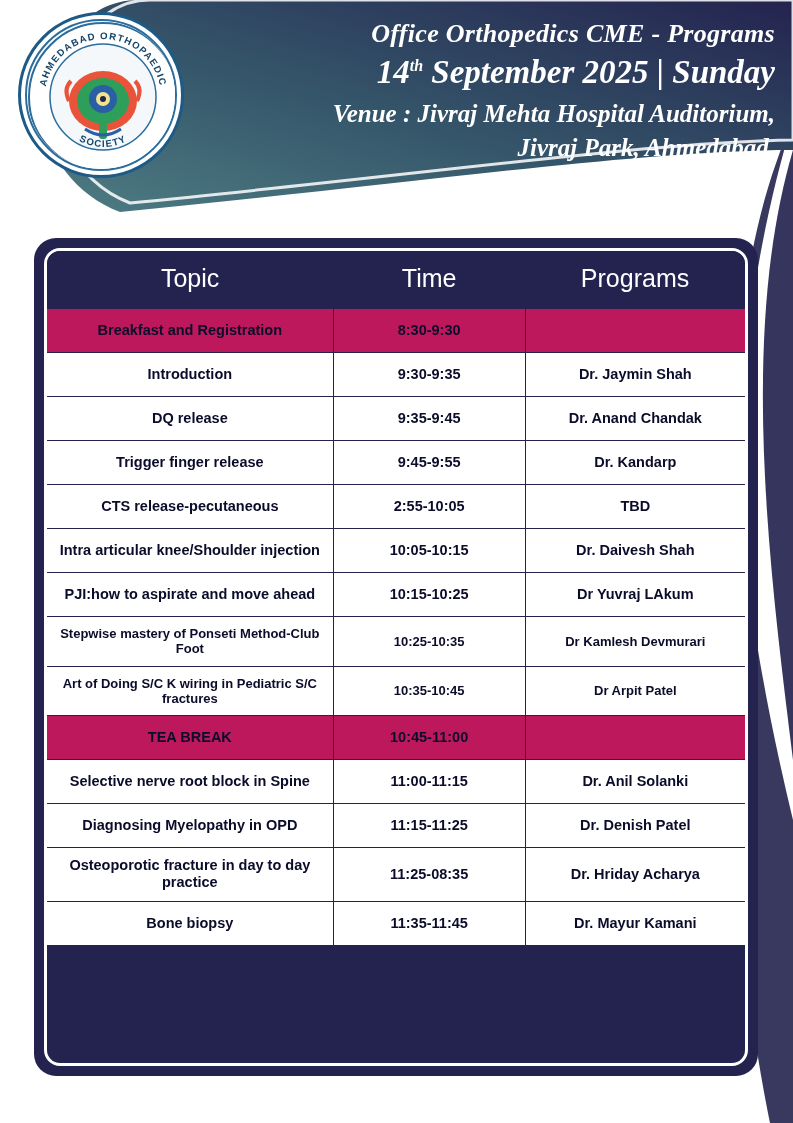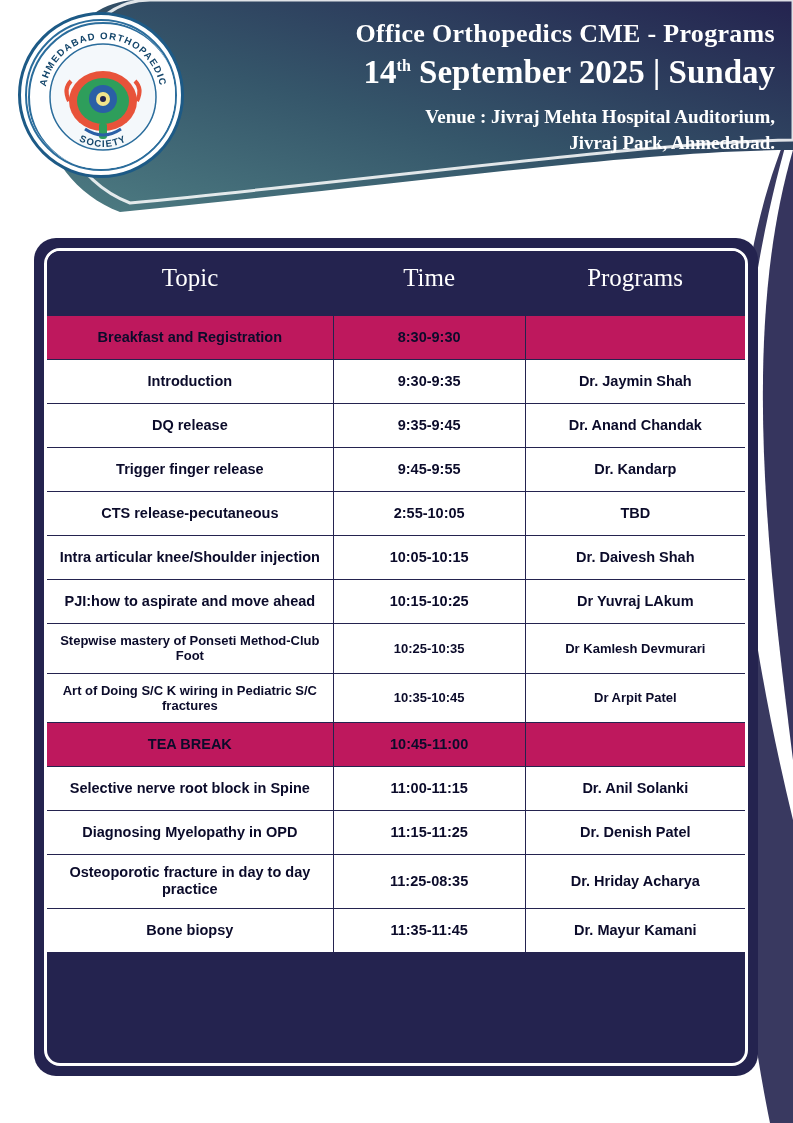--- a/index.html
+++ b/index.html
@@ -29,42 +29,43 @@
   .header-svg { position: absolute; left:0; top:0; }
 
   .header-text {
     position: absolute;
     right: 18px;
     top: 18px;
     width: 560px;
     text-align: right;
     color: #ffffff;
     font-family: "Liberation Serif", serif;
+    font-style: italic;
   }
   .hdr-line1 {
     font-size: 26px;
     font-weight: bold;
     letter-spacing: 0.3px;
     line-height: 1.2;
     white-space: nowrap;
   }
   .hdr-line2 {
     font-size: 33px;
     font-weight: bold;
     line-height: 1.3;
     margin-top: 2px;
     white-space: nowrap;
   }
   .hdr-line2 .sup {
     font-size: 16px;
     vertical-align: super;
   }
   .hdr-venue {
-    margin-top: 10px;
-    font-size: 19px;
+    margin-top: 3px;
+    font-size: 25px;
     font-weight: bold;
     line-height: 1.35;
   }
 
   
   .logo {
     position: absolute;
     left: 18px;
     top: 12px;
     width: 166px;
@@ -124,23 +125,23 @@
   table.sched {
     width: 100%;
     border-collapse: collapse;
     table-layout: fixed;
   }
   table.sched th {
     background: #24234f;
     color: #ffffff;
     font-size: 25px;
     font-weight: normal;
-    padding: 13px 4px 23px;
+    padding: 13px 4px 15px;
     text-align: center;
-    font-family: Liberation Serif, serif;
+    font-family: Liberation Sans, sans-serif;
   }
   table.sched col.c1 { width: 41%; }
   table.sched col.c2 { width: 27.5%; }
   table.sched col.c3 { width: 31.5%; }
 
   table.sched td {
     background: #ffffff;
     color: #0b0b2a;
     font-size: 14.5px;
     font-weight: bold;

